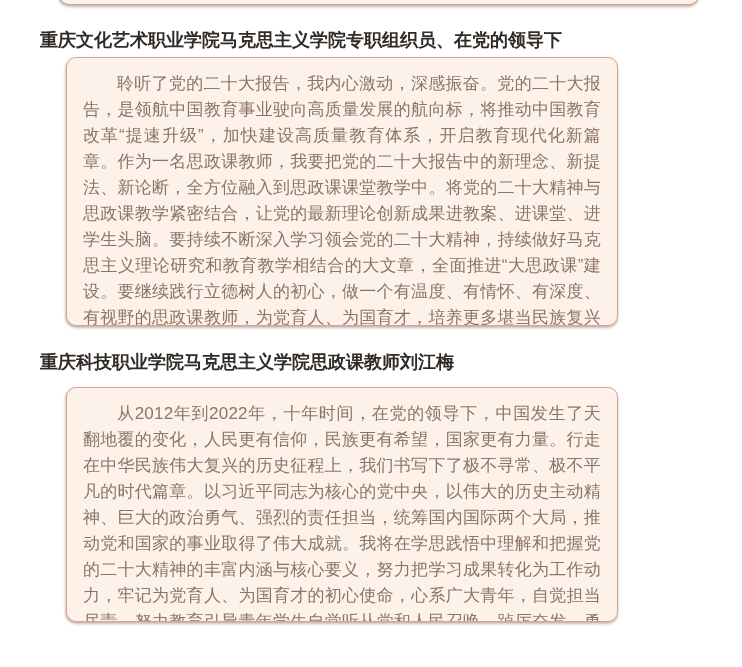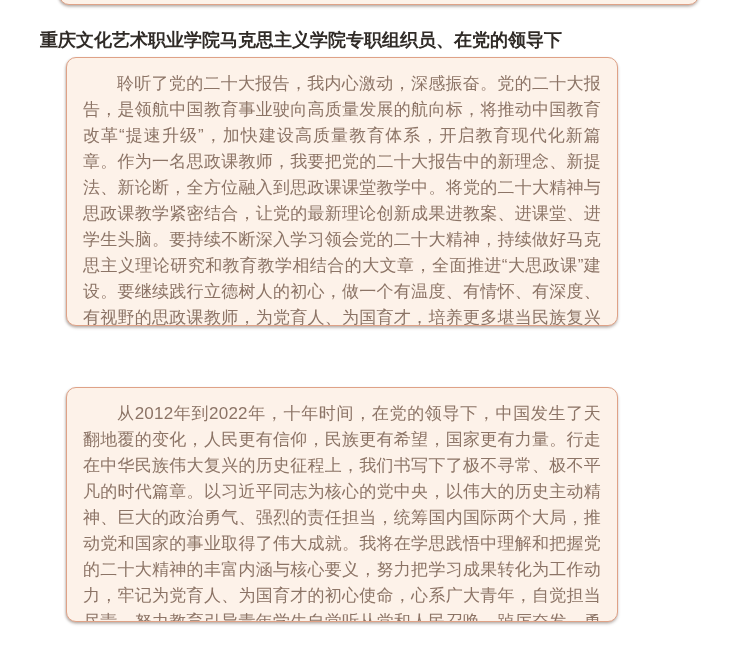--- a/index.html
+++ b/index.html
@@ -70,18 +70,19 @@
 <div class="stage">
 
   <div class="panel panel-partial"></div>
 
   <h2 class="heading h1">重庆文化艺术职业学院马克思主义学院专职组织员、在党的领导下</h2>
 
   <div class="panel quote-panel p1">
     <p class="quote-text">聆听了党的二十大报告，我内心激动，深感振奋。党的二十大报告，是领航中国教育事业驶向高质量发展的航向标，将推动中国教育改革“提速升级”，加快建设高质量教育体系，开启教育现代化新篇章。作为一名思政课教师，我要把党的二十大报告中的新理念、新提法、新论断，全方位融入到思政课课堂教学中。将党的二十大精神与思政课教学紧密结合，让党的最新理论创新成果进教案、进课堂、进学生头脑。要持续不断深入学习领会党的二十大精神，持续做好马克思主义理论研究和教育教学相结合的大文章，全面推进“大思政课”建设。要继续践行立德树人的初心，做一个有温度、有情怀、有深度、有视野的思政课教师，为党育人、为国育才，培养更多堪当民族复兴重任的时代新人。</p>
   </div>
 
+  <h2 class="heading h2">重庆科技职业学院马克思主义学院思政课教师刘江梅</h2>
 
   <div class="panel quote-panel p2">
     <p class="quote-text">从2012年到2022年，十年时间，在党的领导下，中国发生了天翻地覆的变化，人民更有信仰，民族更有希望，国家更有力量。行走在中华民族伟大复兴的历史征程上，我们书写下了极不寻常、极不平凡的时代篇章。以习近平同志为核心的党中央，以伟大的历史主动精神、巨大的政治勇气、强烈的责任担当，统筹国内国际两个大局，推动党和国家的事业取得了伟大成就。我将在学思践悟中理解和把握党的二十大精神的丰富内涵与核心要义，努力把学习成果转化为工作动力，牢记为党育人、为国育才的初心使命，心系广大青年，自觉担当尽责，努力教育引导青年学生自觉听从党和人民召唤，踔厉奋发、勇毅前行，为奋进强国新征程激扬青春力量。</p>
   </div>
 
 </div>
 
 </body></html>

